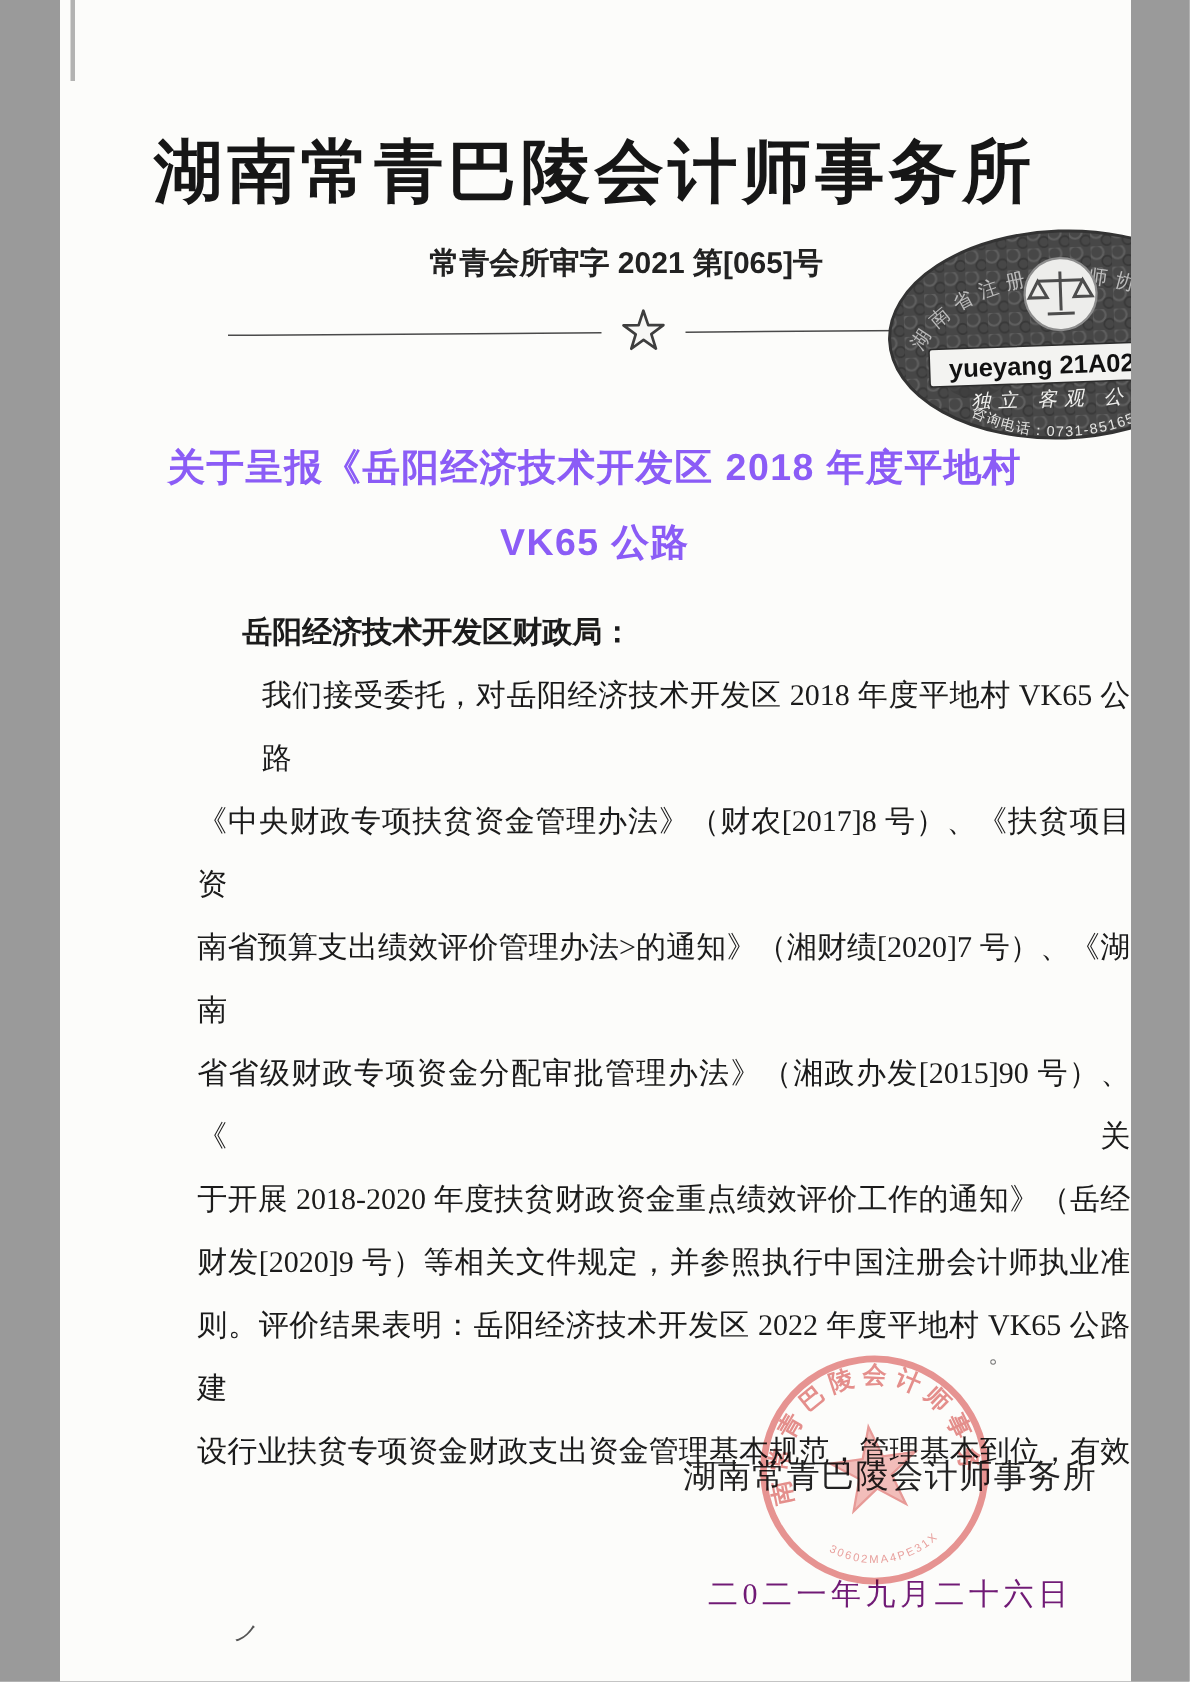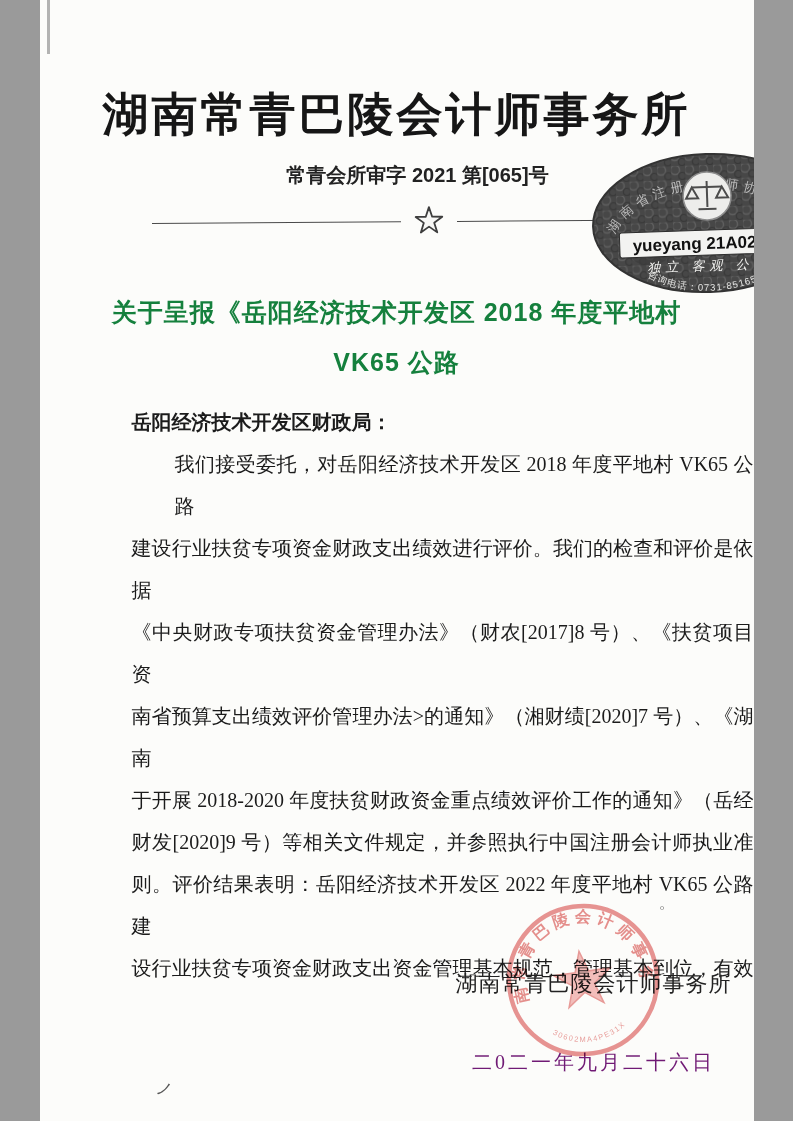--- a/index.html
+++ b/index.html
@@ -23,27 +23,27 @@
     position:absolute;top:205px;left:112px;width:592px;height:32px;
     display:flex;align-items:center;gap:12px;transform:rotate(-0.4deg);
   }
   .rule .ln{flex:1;height:0;border-top:1.7px solid #4a4a4a;}
   .rule .ln.right{flex:1.15;}
   .star-icon{flex:0 0 32px;height:32px;}
   .assoc-stamp{position:absolute;left:549px;top:151px;width:238px;height:144px;transform:rotate(-2deg);}
   .report-title{
     position:absolute;top:287px;left:36px;right:36px;text-align:center;
     font-family:"Liberation Sans","DejaVu Sans",sans-serif;
-    font-weight:700;font-size:25px;line-height:50px;letter-spacing:1px;color:#15803d;
+    font-weight:700;font-size:25px;line-height:50px;letter-spacing:1px;color:#8b5cf6;
   }
   .body-block{
     position:absolute;top:401px;left:92px;width:622px;
     font-size:20px;line-height:42px;color:#1b1b1b;
   }
-  .salutation{font-weight:700;}
+  .salutation{font-weight:700;margin-left:30px;}
   .bline{text-align:justify;text-align-last:justify;}
   .bline.ind{padding-left:43px;}
   .sig-firm{
     position:absolute;top:969px;left:408px;width:292px;text-align:center;
     font-size:22px;letter-spacing:1px;color:#222;
   }
   .sig-date{
     position:absolute;top:1049px;left:408px;width:292px;text-align:center;
     font-size:20px;letter-spacing:3px;color:#701a75;
   }
@@ -105,23 +105,23 @@
     </text>
   </svg>
 
   <div class="report-title">
     <div>关于呈报《岳阳经济技术开发区 2018 年度平地村 VK65 公路</div>
   </div>
 
   <div class="body-block">
     <div class="salutation">岳阳经济技术开发区财政局：</div>
     <div class="bline ind">我们接受委托，对岳阳经济技术开发区 2018 年度平地村 VK65 公路</div>
-    <div class="bline">建设行业扶贫专项资金财政支出绩效进行评价。我们的检查和评价是依据</div>
     <div class="bline">《中央财政专项扶贫资金管理办法》（财农[2017]8 号）、《扶贫项目资</div>
     <div class="bline">南省预算支出绩效评价管理办法&gt;的通知》（湘财绩[2020]7 号）、《湖南</div>
+    <div class="bline">省省级财政专项资金分配审批管理办法》（湘政办发[2015]90 号）、《关</div>
     <div class="bline">于开展 2018-2020 年度扶贫财政资金重点绩效评价工作的通知》（岳经</div>
     <div class="bline">财发[2020]9 号）等相关文件规定，并参照执行中国注册会计师执业准</div>
     <div class="bline">则。评价结果表明：岳阳经济技术开发区 2022 年度平地村 VK65 公路建</div>
     <div class="bline">设行业扶贫专项资金财政支出资金管理基本规范，管理基本到位，有效</div>
 
   </div>
 
   <div class="sig-firm">湖南常青巴陵会计师事务所</div>
   <div class="sig-date">二0二一年九月二十六日</div>
 

